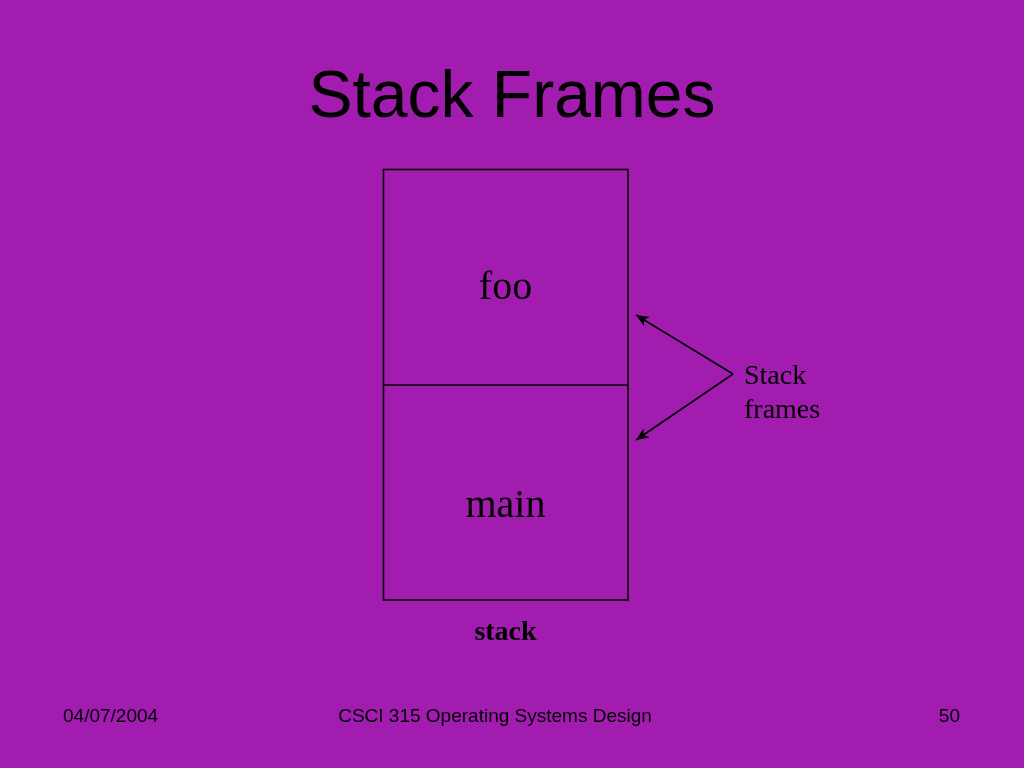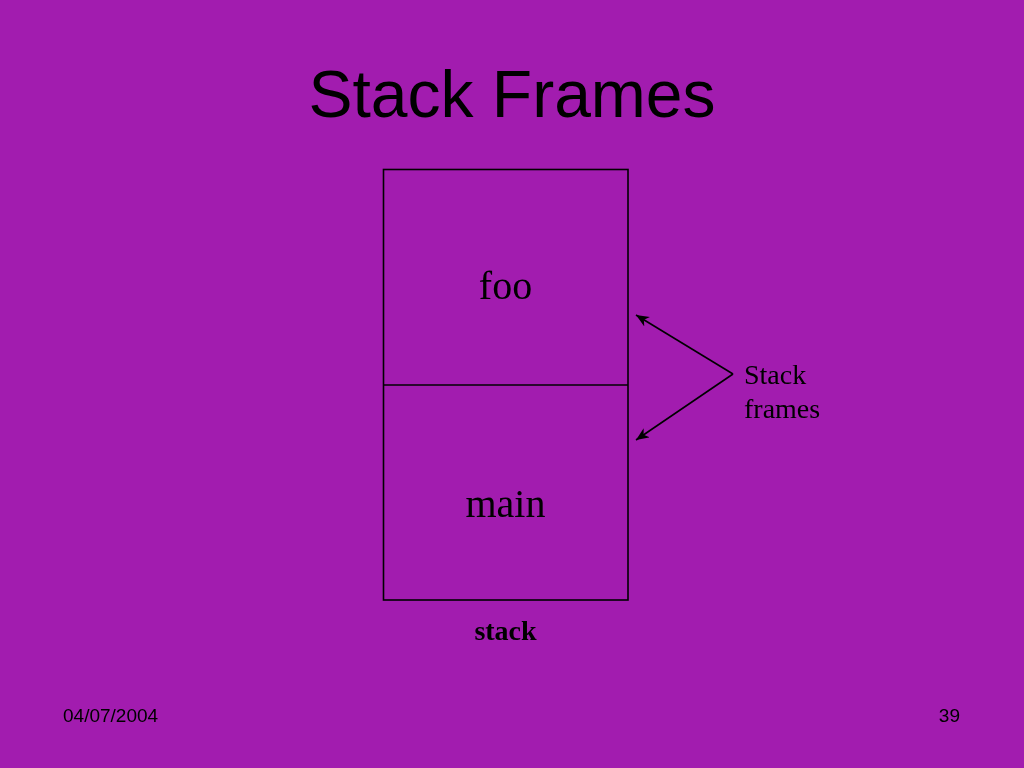--- a/index.html
+++ b/index.html
@@ -122,16 +122,17 @@
 
   <div class="frame-label foo">foo</div>
 
   <div class="stack-label">stack</div>
 
   <div class="callout-label">Stack
 frames</div>
 
   <div class="footer-date">04/07/2004</div>
 
+  <div class="footer-course">CSCI 315 Operating Systems Design</div>
 
-  <div class="footer-page">39</div>
+  <div class="footer-page">50</div>
 
 </div>
 
 </body></html>

